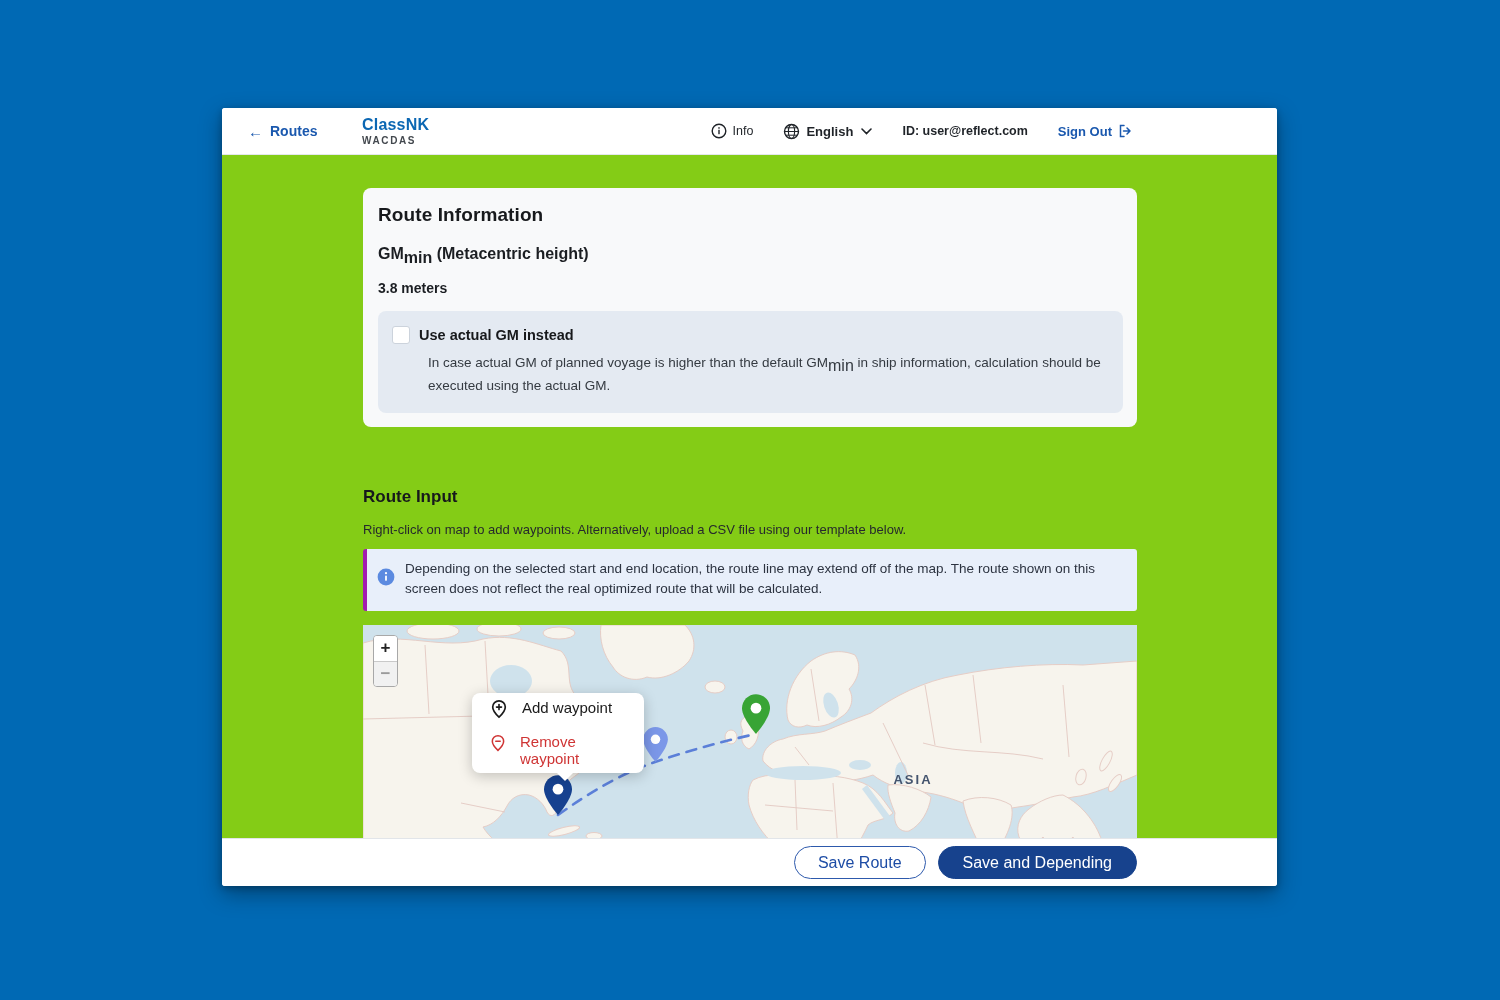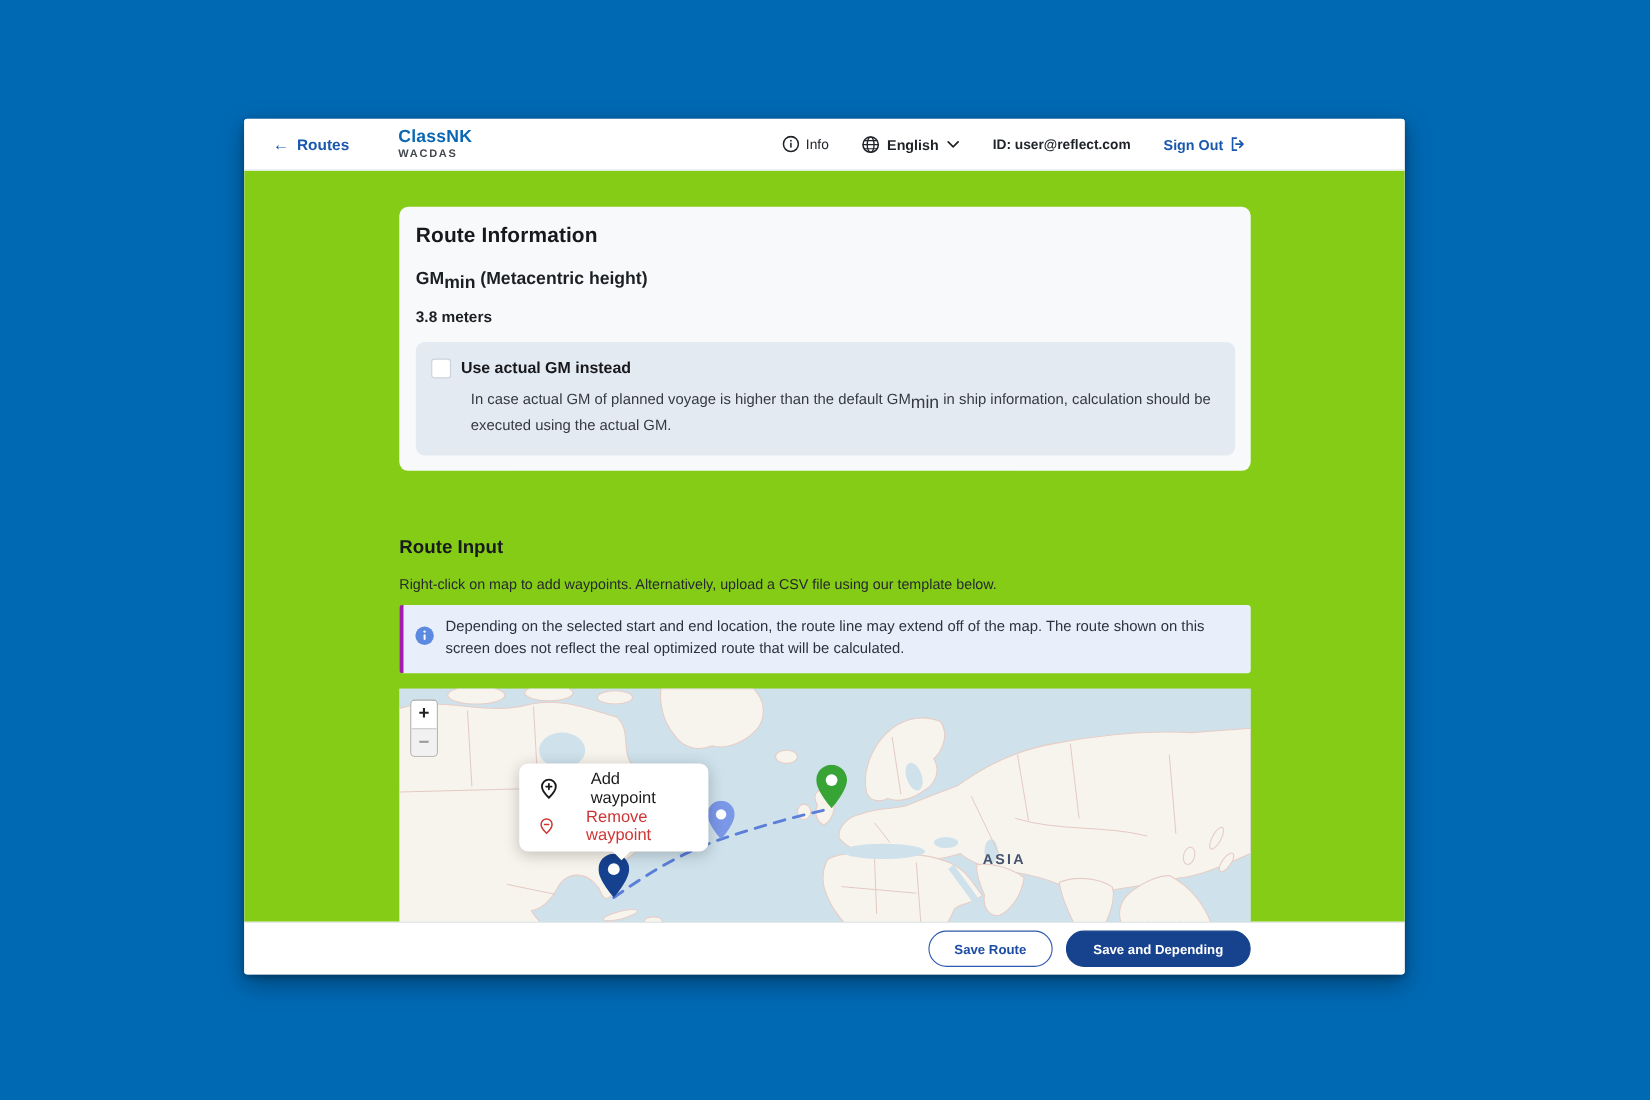--- a/index.html
+++ b/index.html
@@ -73,31 +73,31 @@
   .pin { position:absolute; z-index:10; }
   .ctx-menu {
     position:absolute; left:109px; top:68px; width:172px; z-index:20;
     background:#fff; border-radius:8px; box-shadow:0 3px 14px rgba(0,0,0,.22);
     padding:6px 0;
   }
   .ctx-menu::after {
     content:""; position:absolute; left:84px; bottom:-8px; width:0; height:0;
     border-left:9px solid transparent; border-right:9px solid transparent; border-top:9px solid #fff;
   }
-  .ctx-item { height:34px; display:flex; align-items:center; gap:28px; padding:0 17px;
+  .ctx-item { height:34px; display:flex; align-items:flex-start; gap:13px; padding:0 17px;
     font-size:15px; color:#1a1a1a; cursor:pointer; }
   .ctx-item.remove { color:#cf3434; }
   .map-label { font-weight:700; letter-spacing:2px; fill:#44546e; font-size:13px;
     font-family:"Liberation Sans","DejaVu Sans",sans-serif; }
   
   .ftr {
     flex:0 0 48px; height:48px; background:#fff; border-top:1px solid #e2e5e9;
     display:flex; align-items:center; justify-content:flex-end; gap:12px; padding:0 140px 0 0;
   }
-  .btn { height:33px; border-radius:17px; font-size:12px; font-weight:700; cursor:pointer;
+  .btn { height:33px; border-radius:17px; font-size:16px; font-weight:400; cursor:pointer;
     display:flex; align-items:center; justify-content:center; font-family:inherit; }
   .btn-outline { background:#fff; border:1.5px solid #2d59ac; color:#1d4ca5; padding:0 23px; }
   .btn-primary { background:#17428d; border:1.5px solid #17428d; color:#fff; padding:0 24px; }
 </style>
 </head>
 <body>
 
 <div class="app-window">
 
   <div class="hdr">

